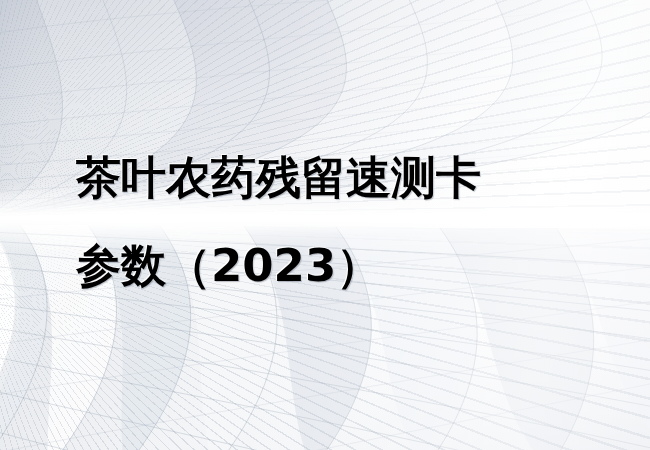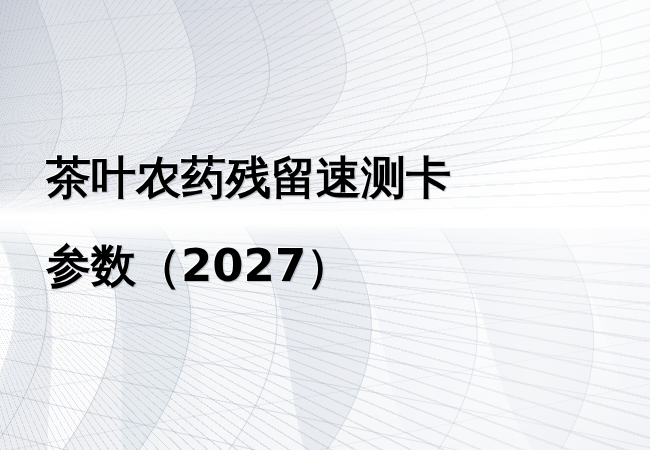--- a/index.html
+++ b/index.html
@@ -138,21 +138,21 @@
       linear-gradient(100deg,
         rgba(255,255,255,0) 40%,
         rgba(255,255,255,0.22) 62%,
         rgba(255,255,255,0.55) 82%,
         rgba(255,255,255,0.38) 100%);
   }
 
   
   #title-block {
     position: absolute;
-    left: 46px;
+    left: 76px;
     top: 134px;
     z-index: 20;
   }
   .title-line {
     color: #000000;
     font-family: "DejaVu Sans", "Liberation Sans", sans-serif;
     font-weight: bold;
     font-size: 45px;
     line-height: 88px;
     letter-spacing: 0px;
@@ -298,16 +298,16 @@
   </svg>
 
   <div class="bg-layer" id="bg-rays-top"></div>
   <div class="bg-layer" id="bg-rays-bottom"></div>
   <div class="bg-layer" id="bg-horizon-glow"></div>
   <div class="bg-layer" id="bg-horizon"></div>
   <div class="bg-layer" id="bg-right-fade"></div>
 
   <div id="title-block">
     <div class="title-line">茶叶农药残留速测卡</div>
-    <div class="title-line">参数（2027）</div>
+    <div class="title-line">参数（2023）</div>
   </div>
 
 </div>
 
 </body></html>

